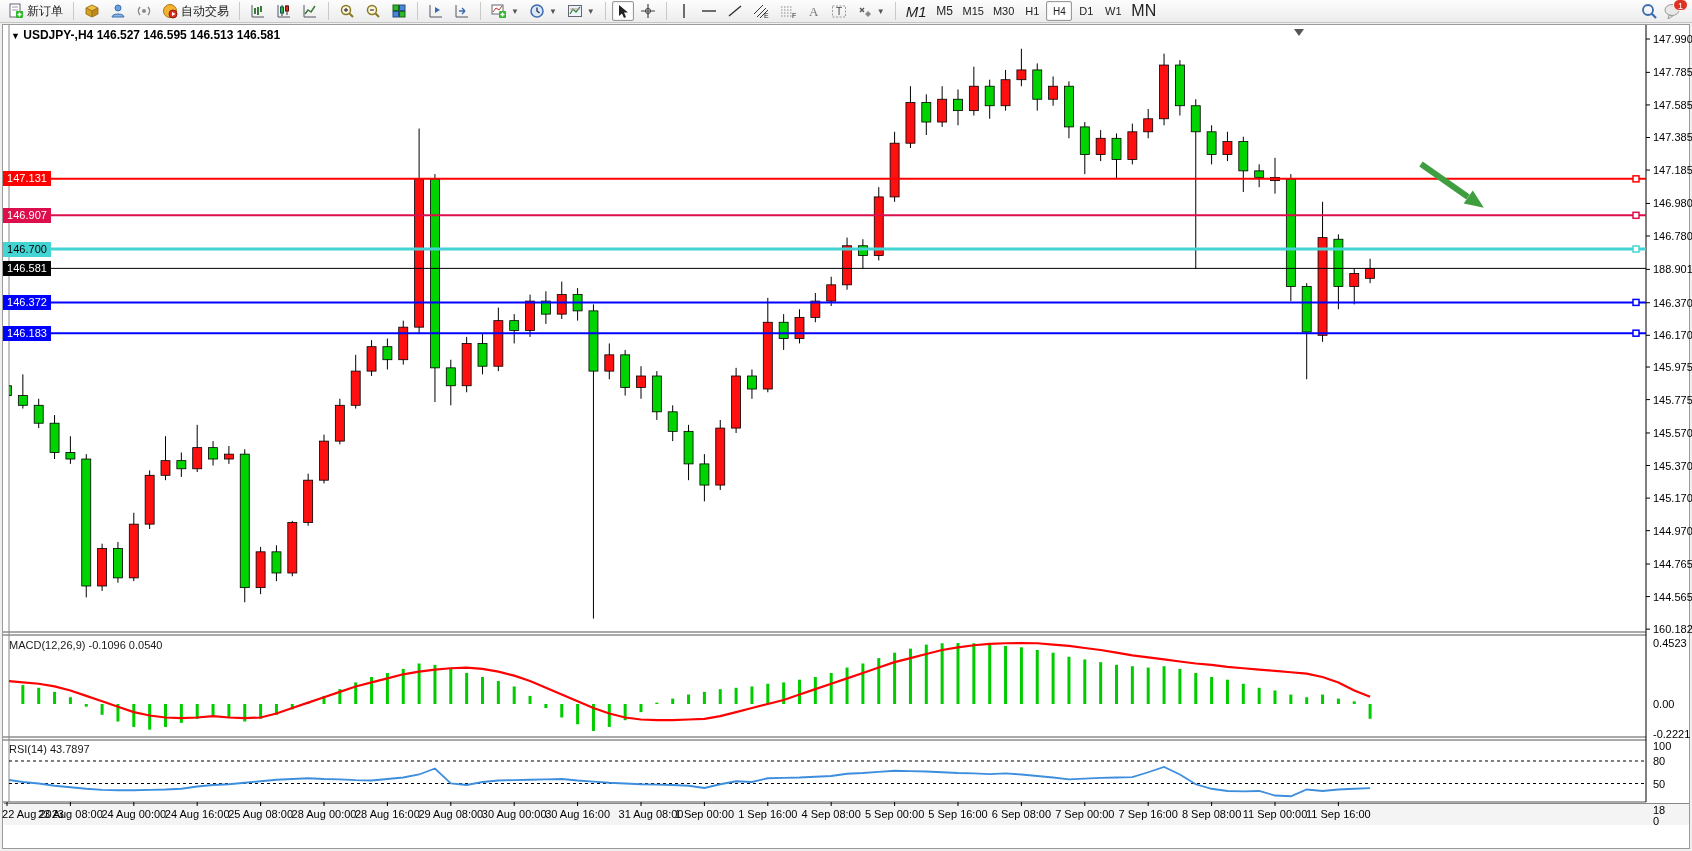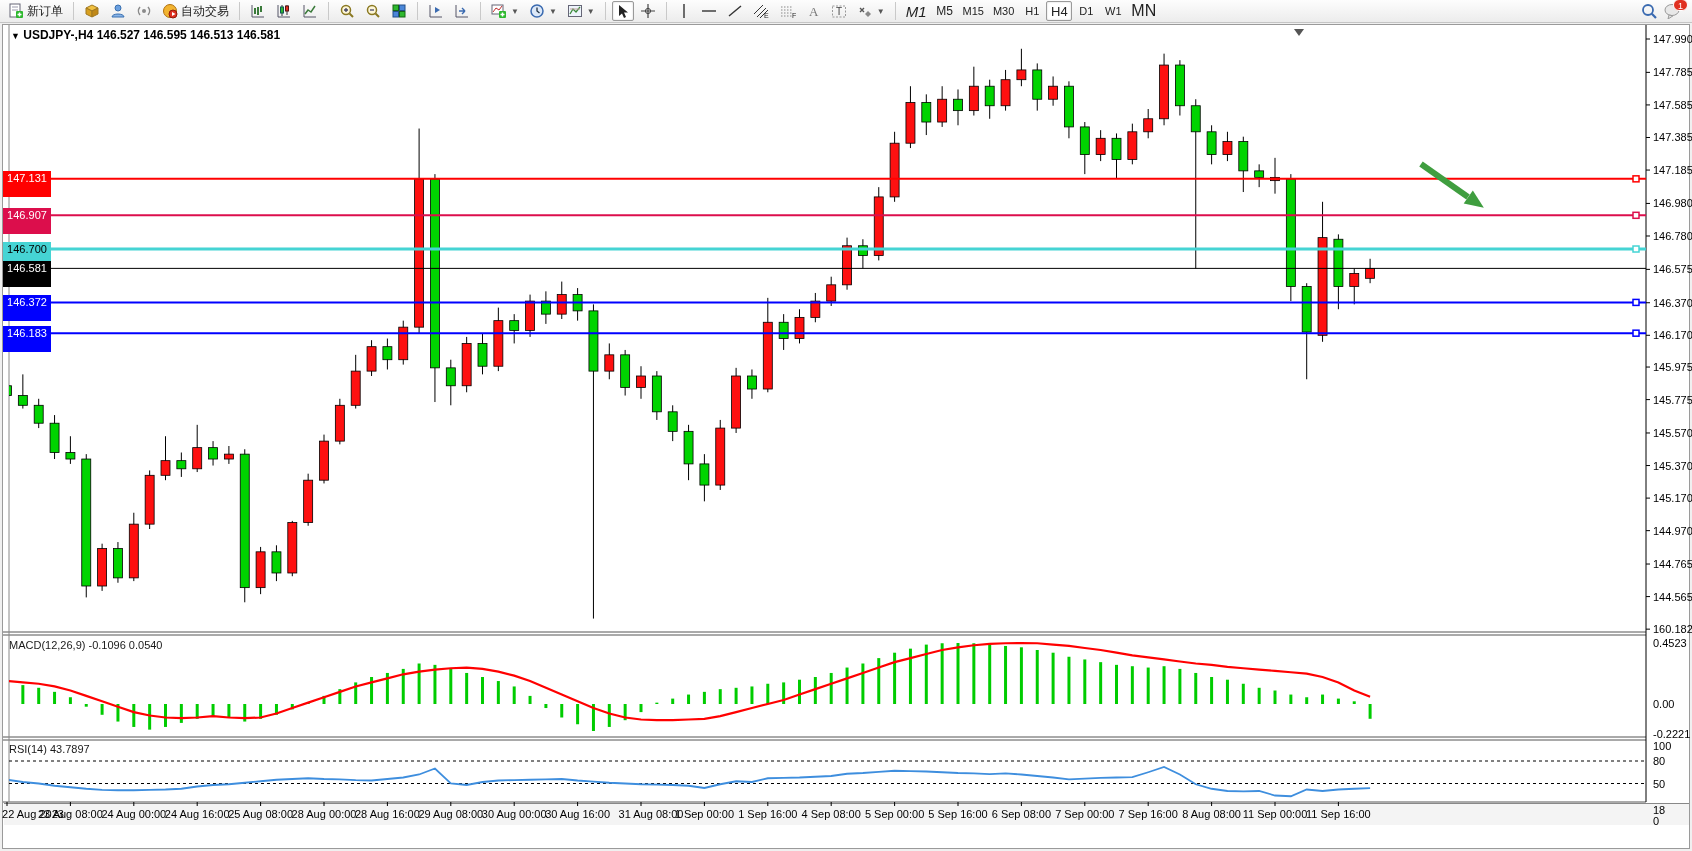--- a/index.html
+++ b/index.html
@@ -18,21 +18,21 @@
   #tb-right { margin-left:auto; display:flex; align-items:center; gap:6px; padding-right:6px; }
   #noti-badge { position:absolute; top:-4px; right:-6px; background:#e03020; color:#fff;
     font-size:9px; border-radius:7px; padding:0 4px; height:12px; line-height:12px; border:1px solid #fff; }
   
   #chart-window { position:absolute; left:2px; top:24px; width:1688px; height:825px;
     background:#fff; border:1px solid #9a9a9a; }
   #chart-header { position:absolute; left:8px; top:3px; font-size:12px; font-weight:bold; color:#000; z-index:30; }
   #chart-header .tri { font-size:9px; }
   #chart-svg { position:absolute; left:0; top:0; z-index:5; }
   .axlabel { position:absolute; font-size:11px; color:#000; z-index:10; white-space:nowrap; }
-  .pricetag { position:absolute; left:1639px; width:48px; height:26px; z-index:20;
+  .pricetag { position:absolute; left:1639px; width:48px; height:15px; z-index:20;
     font-size:11px; line-height:15px; text-align:center; color:#fff; }
   .timelabel { position:absolute; font-size:11px; color:#000; top:782px; width:100px;
     text-align:center; z-index:10; white-space:nowrap; }
   .indlabel { position:absolute; left:6px; font-size:11px; color:#1a1a1a; z-index:12; }
   #time-strip { position:absolute; left:1px; top:778px; width:1685px; height:22px;
     background:#f4f4f4; border-top:1px solid #888; }
 </style>
 </head>
 <body>
 
@@ -217,21 +217,21 @@
     </svg>
       <span class="dd">▼</span>
   </div>
   <div class="tsep"></div>
   <div id="tf-buttons" style="display:flex;gap:1px;">
       <div class="tbtn" style="font-size: 15px; min-width: 26px; font-style: italic;">M1</div>
       <div class="tbtn" style="font-size: 12px; min-width: 26px;">M5</div>
       <div class="tbtn" style="font-size: 11px; min-width: 26px;">M15</div>
       <div class="tbtn" style="font-size: 11px; min-width: 26px;">M30</div>
       <div class="tbtn" style="font-size: 11px; min-width: 26px;">H1</div>
-      <div class="tbtn active" style="font-size: 13px; min-width: 26px;">H4</div>
+      <div class="tbtn active" style="font-size: 10px; min-width: 26px;">H4</div>
       <div class="tbtn" style="font-size: 11px; min-width: 26px;">D1</div>
       <div class="tbtn" style="font-size: 11px; min-width: 26px;">W1</div>
       <div class="tbtn" style="font-size: 16px; min-width: 26px;">MN</div>
     </div>
   <div id="tb-right">
     <svg class="icon" width="17" height="17">
       <circle cx="7" cy="7" r="5" fill="none" stroke="#3a6ab0" stroke-width="1.8"></circle>
       <path d="M10.8 10.8L15 15" stroke="#3a6ab0" stroke-width="2.2"></path>
     </svg>
     <div style="position:relative">
@@ -597,21 +597,21 @@
   <div id="price-axis"></div>
   <div id="ind-axis"></div>
   <div id="time-strip"></div>
 <div class="axlabel" style="left: 1650px; top: 8px;">147.990</div>
     <div class="axlabel" style="left: 1650px; top: 41.374px;">147.785</div>
     <div class="axlabel" style="left: 1650px; top: 73.934px;">147.585</div>
     <div class="axlabel" style="left: 1650px; top: 106.494px;">147.385</div>
     <div class="axlabel" style="left: 1650px; top: 139.054px;">147.185</div>
     <div class="axlabel" style="left: 1650px; top: 172.428px;">146.980</div>
     <div class="axlabel" style="left: 1650px; top: 204.988px;">146.780</div>
-    <div class="axlabel" style="left: 1650px; top: 238.362px;">146.575</div>
+    <div class="axlabel" style="left: 1650px; top: 238.362px;">188.901</div>
     <div class="axlabel" style="left: 1650px; top: 271.736px;">146.370</div>
     <div class="axlabel" style="left: 1650px; top: 304.296px;">146.170</div>
     <div class="axlabel" style="left: 1650px; top: 336.042px;">145.975</div>
     <div class="axlabel" style="left: 1650px; top: 368.602px;">145.775</div>
     <div class="axlabel" style="left: 1650px; top: 401.976px;">145.570</div>
     <div class="axlabel" style="left: 1650px; top: 434.536px;">145.370</div>
     <div class="axlabel" style="left: 1650px; top: 467.096px;">145.170</div>
     <div class="axlabel" style="left: 1650px; top: 499.656px;">144.970</div>
     <div class="axlabel" style="left: 1650px; top: 533.03px;">144.765</div>
     <div class="axlabel" style="left: 1650px; top: 565.59px;">144.565</div>
@@ -642,16 +642,16 @@
     <div class="timelabel" style="left: 524.6px; top: 783px;">30 Aug 16:00</div>
     <div class="timelabel" style="left: 588px; top: 783px; padding-left: 20px;">31 Aug 08:00</div>
     <div class="timelabel" style="left: 651.4px; top: 783px;">1 Sep 00:00</div>
     <div class="timelabel" style="left: 714.8px; top: 783px;">1 Sep 16:00</div>
     <div class="timelabel" style="left: 778.2px; top: 783px;">4 Sep 08:00</div>
     <div class="timelabel" style="left: 841.6px; top: 783px;">5 Sep 00:00</div>
     <div class="timelabel" style="left: 905px; top: 783px;">5 Sep 16:00</div>
     <div class="timelabel" style="left: 968.4px; top: 783px;">6 Sep 08:00</div>
     <div class="timelabel" style="left: 1031.8px; top: 783px;">7 Sep 00:00</div>
     <div class="timelabel" style="left: 1095.2px; top: 783px;">7 Sep 16:00</div>
-    <div class="timelabel" style="left: 1158.6px; top: 783px;">8 Aug 08:00</div>
+    <div class="timelabel" style="left: 1158.6px; top: 783px;">8 Sep 08:00</div>
     <div class="timelabel" style="left: 1222px; top: 783px;">11 Sep 00:00</div>
     <div class="timelabel" style="left: 1285.4px; top: 783px;">11 Sep 16:00</div>
   </div>
 
 </body></html>

